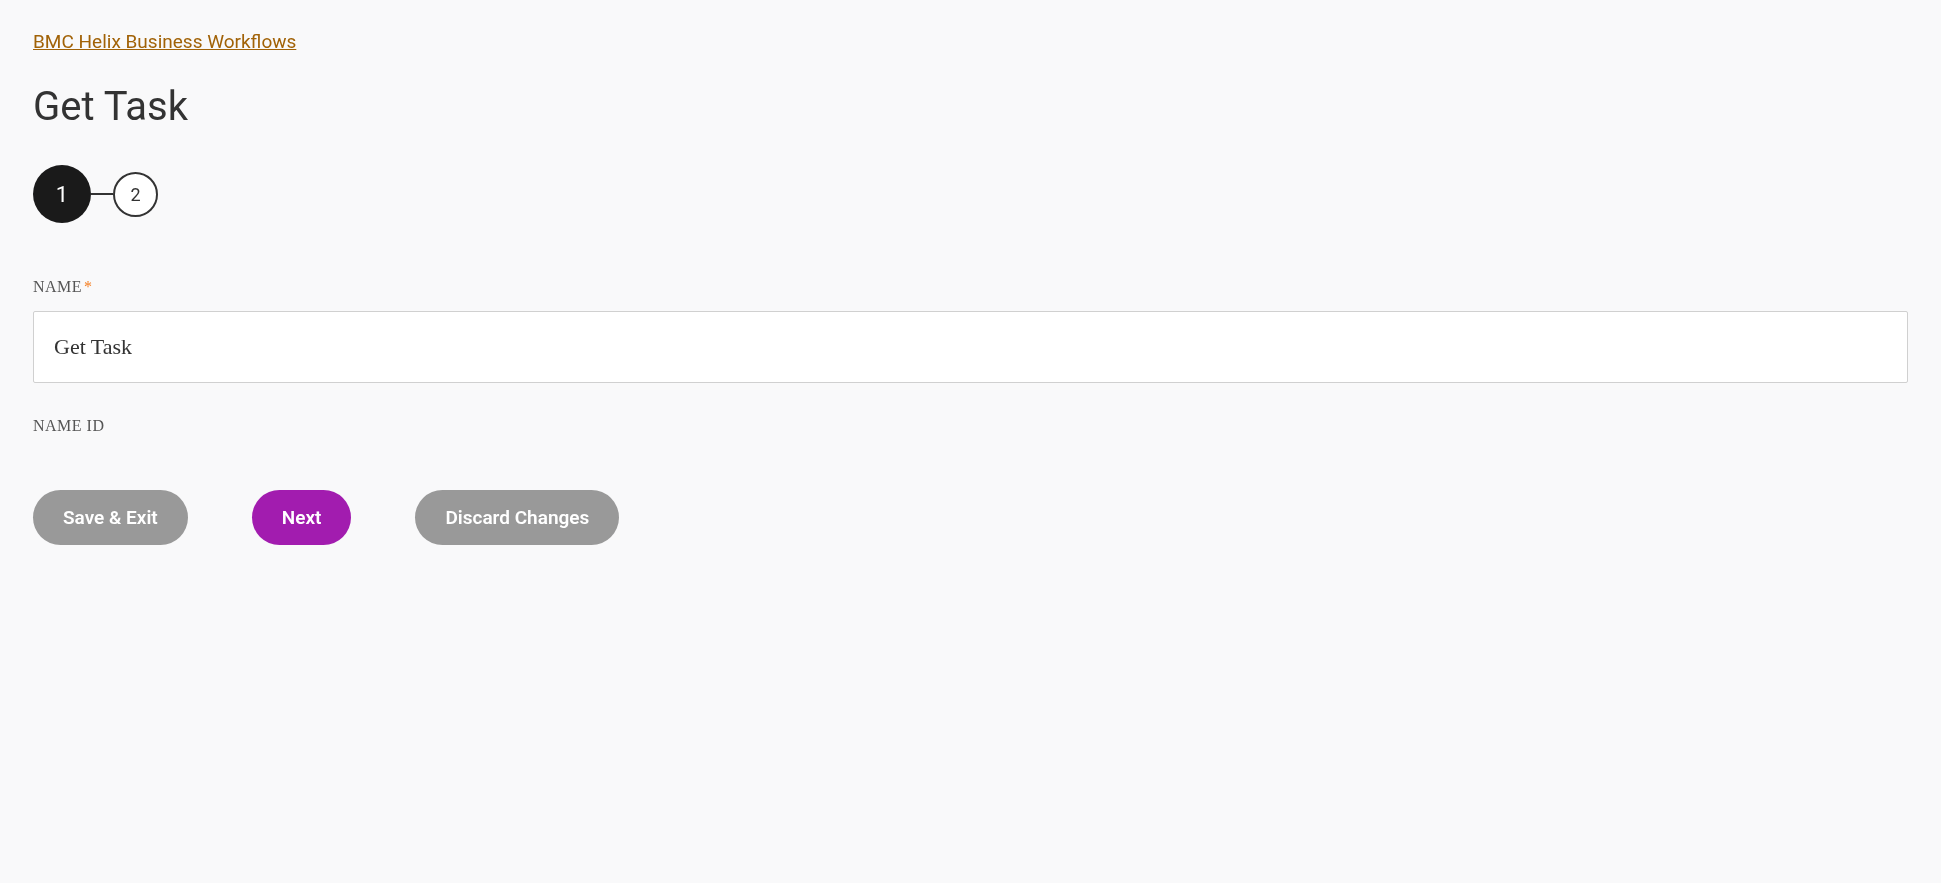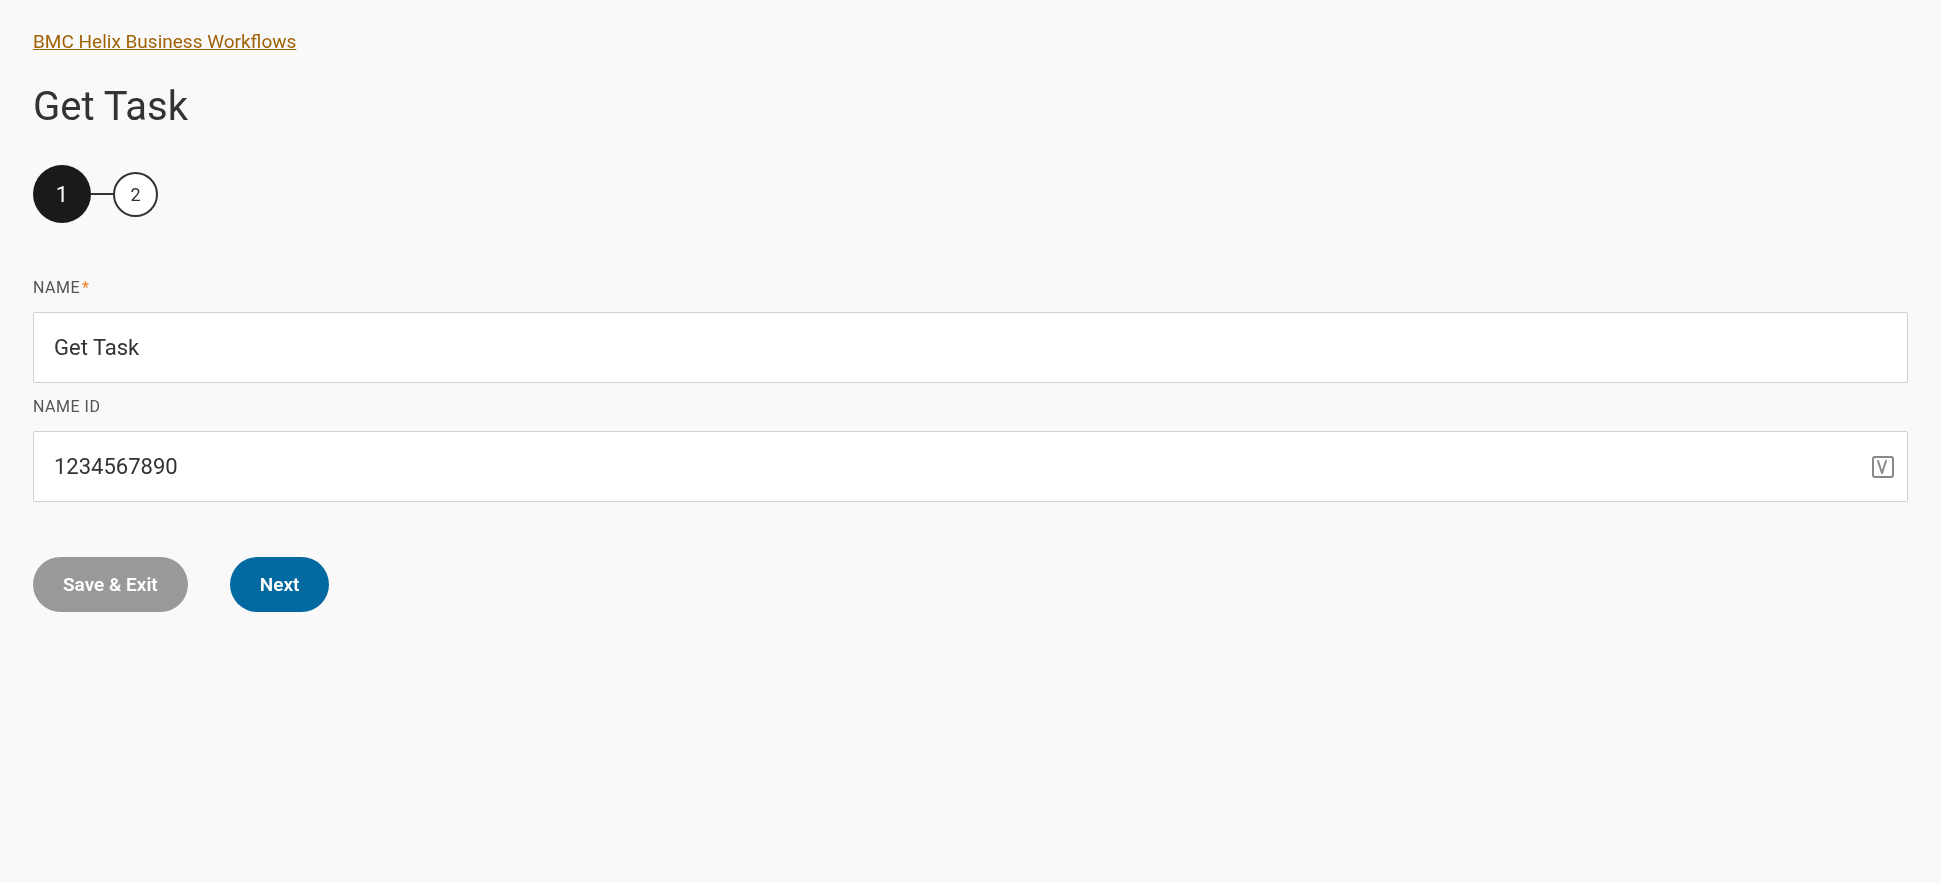--- a/index.html
+++ b/index.html
@@ -53,21 +53,22 @@
       width: 45px;
       height: 45px;
       font-size: 18px;
     }
     .step-connector {
       width: 22px;
       height: 2px;
       background-color: #333;
     }
     .form-group {
-      margin-bottom: 14px;
+      margin-bottom: 34px;
+      font-family: Liberation Serif, serif;
     }
     .form-label {
       display: block;
       font-size: 16px;
       color: #555;
       letter-spacing: 0.5px;
       margin-bottom: 15px;
     }
     .required-asterisk {
       color: #f58025;
@@ -94,38 +95,38 @@
       transform: translateY(-50%);
       width: 26px;
       height: 26px;
       display: flex;
       align-items: center;
       justify-content: center;
       color: #888;
     }
     .button-row {
       display: flex;
-      gap: 42px;
+      gap: 64px;
       margin-top: 55px;
     }
     .btn {
       padding: 16px 30px;
       font-size: 19px;
       font-weight: 600;
       border: none;
       border-radius: 28px;
       cursor: pointer;
       color: #fff;
       font-family: inherit;
     }
     .btn-secondary {
       background-color: #999;
     }
     .btn-primary {
-      background-color: #0369a1;
+      background-color: #a21caf;
     }
   </style>
 </head>
 <body>
 
 
 
 <a class="breadcrumb-link">BMC Helix Business Workflows</a>
 
 <h1 class="page-title">Get Task</h1>
@@ -138,30 +139,22 @@
 
 <div class="form-group">
   <label class="form-label">
     <span>NAME</span><span class="required-asterisk">*</span>
   </label>
   <input type="text" class="form-input" value="Get Task" style="">
 </div>
 
 <div class="form-group">
   <label class="form-label">NAME ID</label>
-  <div class="input-with-icon">
-    <input type="text" class="form-input" value="1234567890" style="">
-    <span class="input-icon">
-      <svg width="24" height="24" viewBox="0 0 24 24" fill="none" stroke="#888" stroke-width="2">
-        <rect x="2" y="2" width="20" height="20" rx="2"></rect>
-        <path d="M7 6 L11 18 L15 6" stroke-linejoin="round" stroke-linecap="round"></path>
-      </svg>
-    </span>
-  </div>
 </div>
 
 <div class="button-row">
   <button class="btn btn-secondary">Save &amp; Exit</button>
   <button class="btn btn-primary">Next</button>
+  <button class="btn btn-secondary">Discard Changes</button>
 </div>
 
 
 
 
 </body></html>

